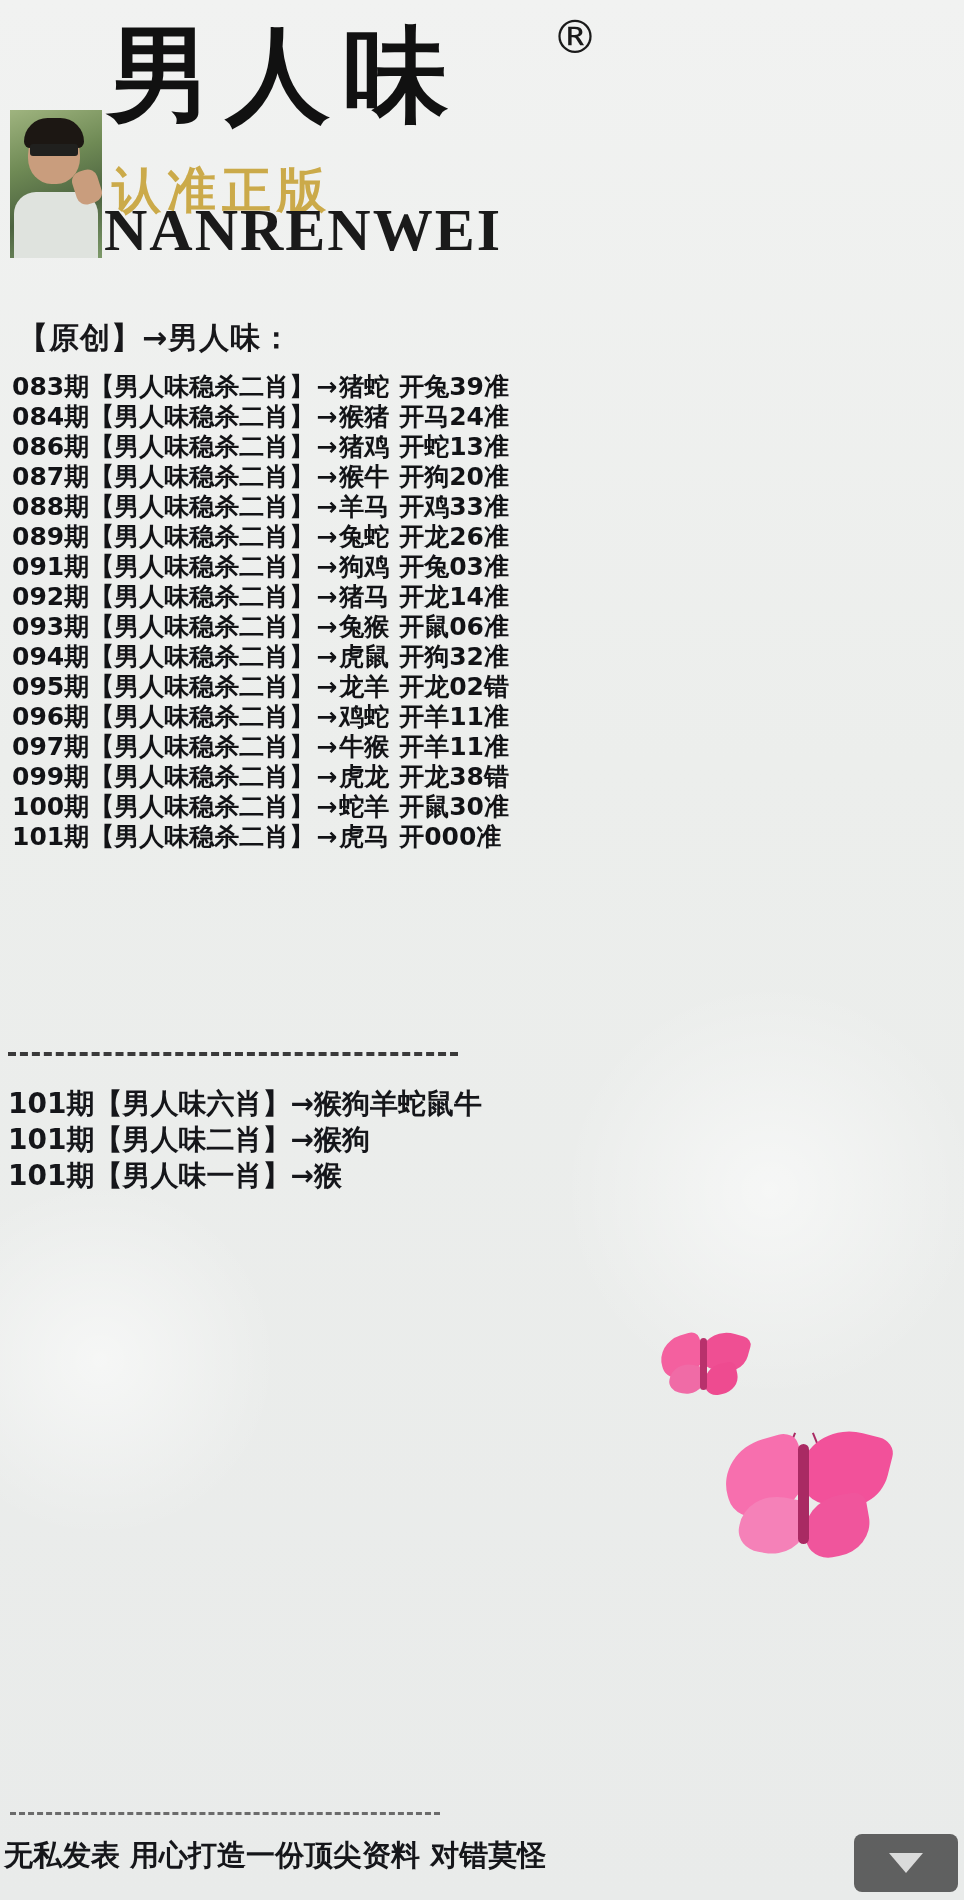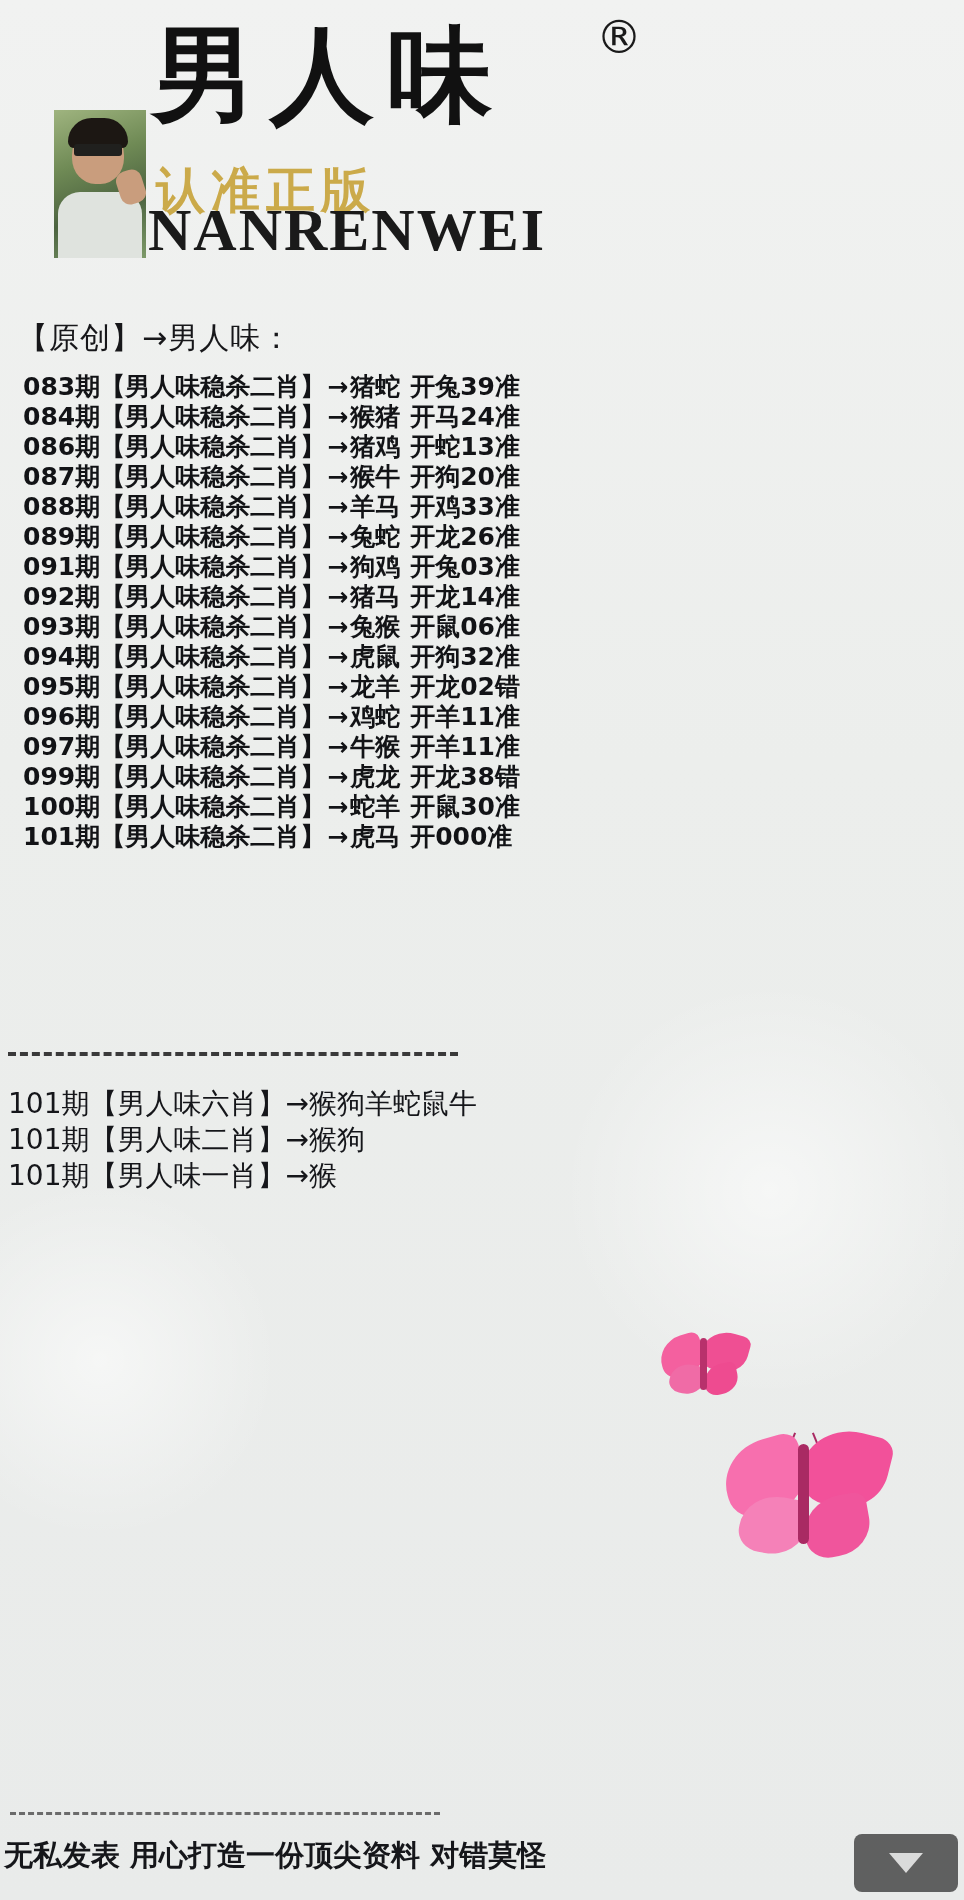--- a/index.html
+++ b/index.html
@@ -19,21 +19,20 @@
     width: 964px;
     height: 1900px;
     background: linear-gradient(180deg, #f1f2f1 0%, #eceeec 40%, #e9ebea 100%);
     overflow: hidden;
   }
 
   
   .header {
     position: relative;
     height: 290px;
-    margin-left: 44px;
   }
   .avatar {
     position: absolute;
     left: 10px;
     top: 110px;
     width: 92px;
     height: 148px;
     background: linear-gradient(160deg, #9fb47f 0%, #6f8a55 35%, #4c6340 65%, #7d9a69 100%);
     overflow: hidden;
   }
@@ -129,41 +128,41 @@
     text-align: right;
   }
 
   
   .section-title {
     position: absolute;
     left: 18px;
     top: 318px;
     font-family: "DejaVu Sans", sans-serif;
     font-size: 30px;
-    font-weight: normal;
+    font-weight: bold;
     color: #17171a;
     letter-spacing: 1px;
   }
 
   
   .rows {
     position: absolute;
     left: 0;
     top: 372px;
     width: 964px;
   }
   .row {
     height: 30px;
     line-height: 30px;
     white-space: nowrap;
     font-family: "DejaVu Sans", sans-serif;
     font-size: 25px;
     font-weight: bold;
     color: #121316;
-    padding-left: 23px;
+    padding-left: 12px;
   }
   .row .issue { }
   .row .brand { }
   .row .arrow {
     font-family: "DejaVu Sans", sans-serif;
     padding: 0 2px;
   }
   .row .picks { }
   .row .result {
     padding-left: 10px;
@@ -183,21 +182,21 @@
     position: absolute;
     left: 8px;
     top: 1086px;
     width: 940px;
   }
   .summary .srow {
     height: 36px;
     line-height: 36px;
     font-family: "DejaVu Sans", sans-serif;
     font-size: 28px;
-    font-weight: normal;
+    font-weight: bold;
     color: #15161a;
     white-space: nowrap;
   }
 
   
   .divider2 {
     position: absolute;
     left: 10px;
     top: 1812px;
     width: 430px;

